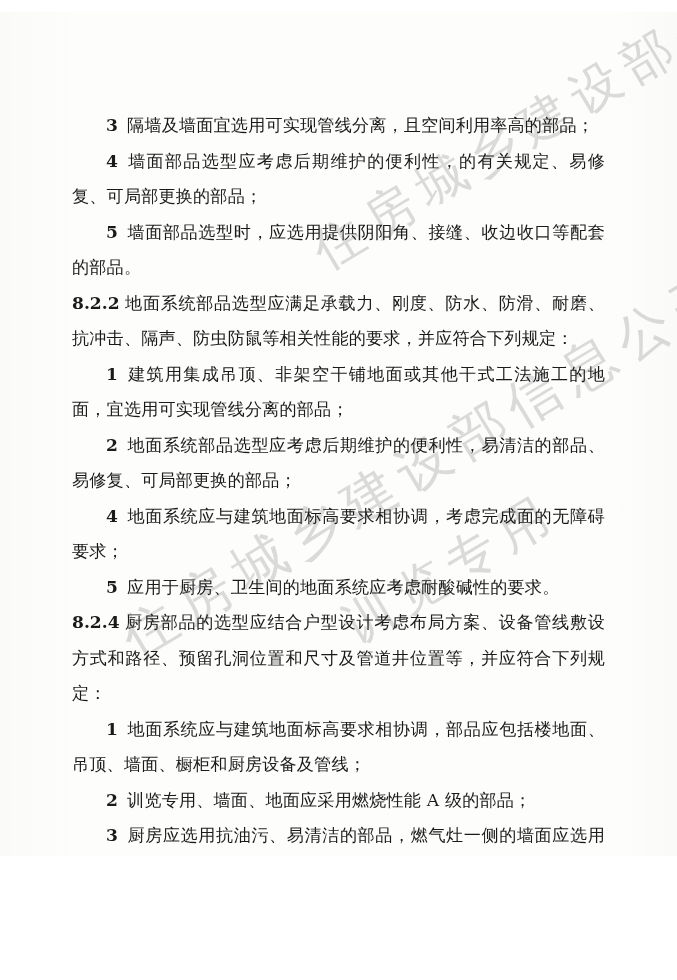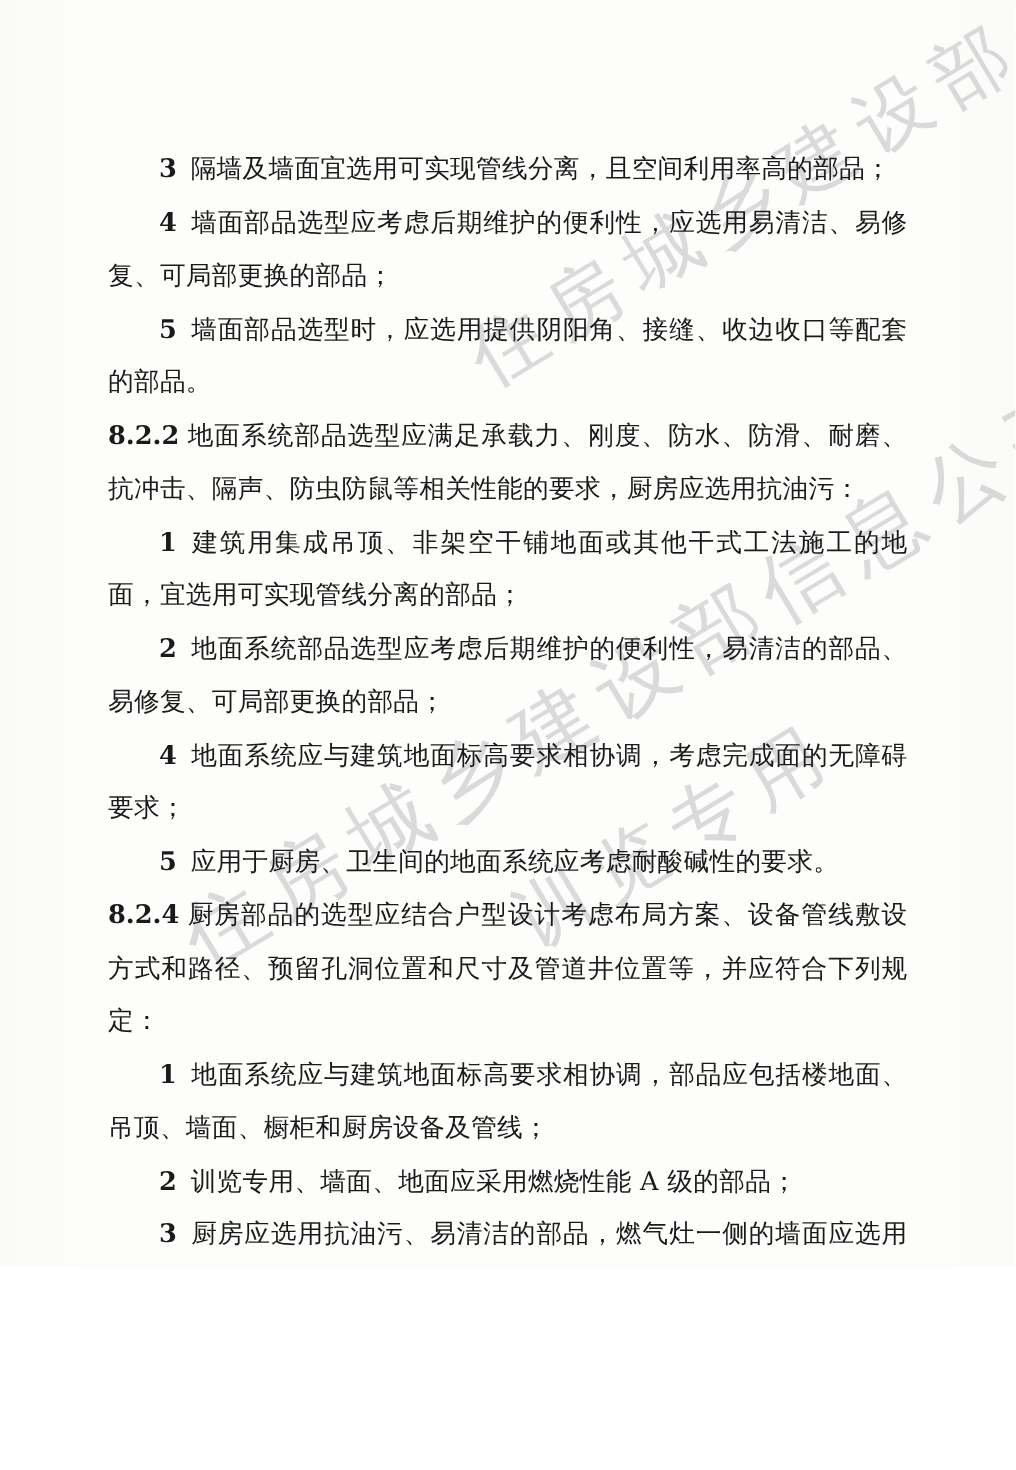--- a/index.html
+++ b/index.html
@@ -12,20 +12,21 @@
     background: #ffffff;
     font-family: "DejaVu Serif", "Liberation Serif", serif;
     overflow: hidden;
   }
   .page {
     position: relative;
     width: 677px;
     height: 844px;
     background: #fdfdfb;
     overflow: hidden;
+    margin-top: 12px;
   }
   .content {
     position: absolute;
     left: 72px;
     top: 96px;
     width: 533px;
     z-index: 3;
   }
   .para {
     font-size: 17.1px;
@@ -118,25 +119,25 @@
     <div class="wm-line wm2">住房城乡建设部信息公开</div>
     <div class="wm-line wm3">训览专用</div>
   </div>
 
   <div class="scan-noise"></div>
 
   <div class="content">
 
     <p class="para indent"><span class="numlabel">3</span><span>隔墙及墙面宜选用可实现管线分离，且空间利用率高的部品；</span></p>
 
-    <p class="para indent"><span class="numlabel">4</span><span>墙面部品选型应考虑后期维护的便利性，应选用易清洁、易修复、可局部更换的部品；</span></p>
+    <p class="para indent"><span class="numlabel">4</span><span>墙面部品选型应考虑后期维护的便利性，的有关规定、易修复、可局部更换的部品；</span></p>
 
     <p class="para indent"><span class="numlabel">5</span><span>墙面部品选型时，应选用提供阴阳角、接缝、收边收口等配套的部品。</span></p>
 
-    <p class="para"><span class="clause-no">8.2.2</span><span>地面系统部品选型应满足承载力、刚度、防水、防滑、耐磨、抗冲击、隔声、防虫防鼠等相关性能的要求，厨房应选用抗油污：</span></p>
+    <p class="para"><span class="clause-no">8.2.2</span><span>地面系统部品选型应满足承载力、刚度、防水、防滑、耐磨、抗冲击、隔声、防虫防鼠等相关性能的要求，并应符合下列规定：</span></p>
 
     <p class="para indent"><span class="numlabel">1</span><span>建筑用集成吊顶、非架空干铺地面或其他干式工法施工的地面，宜选用可实现管线分离的部品；</span></p>
 
     <p class="para indent"><span class="numlabel">2</span><span>地面系统部品选型应考虑后期维护的便利性，易清洁的部品、易修复、可局部更换的部品；</span></p>
 
 
     <p class="para indent"><span class="numlabel">4</span><span>地面系统应与建筑地面标高要求相协调，考虑完成面的无障碍要求；</span></p>
 
     <p class="para indent"><span class="numlabel">5</span><span>应用于厨房、卫生间的地面系统应考虑耐酸碱性的要求。</span></p>
 

